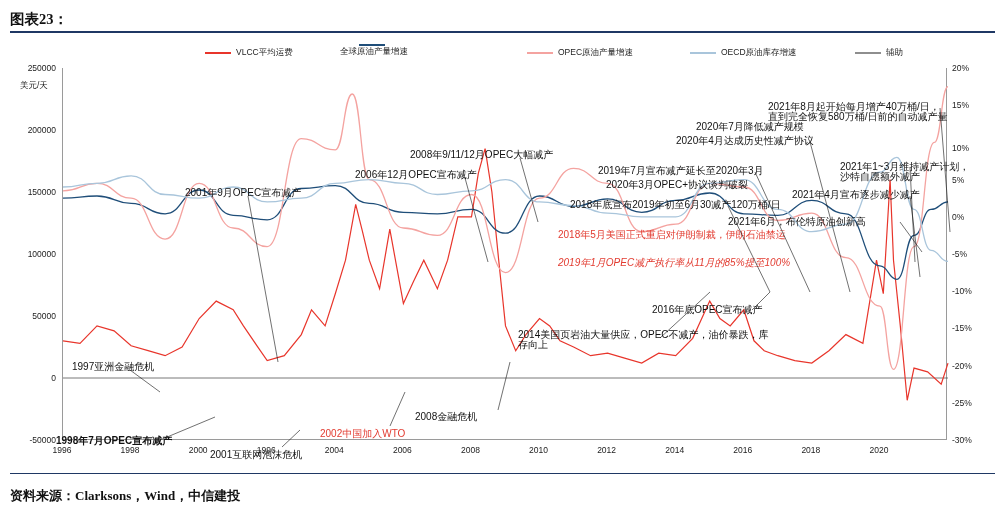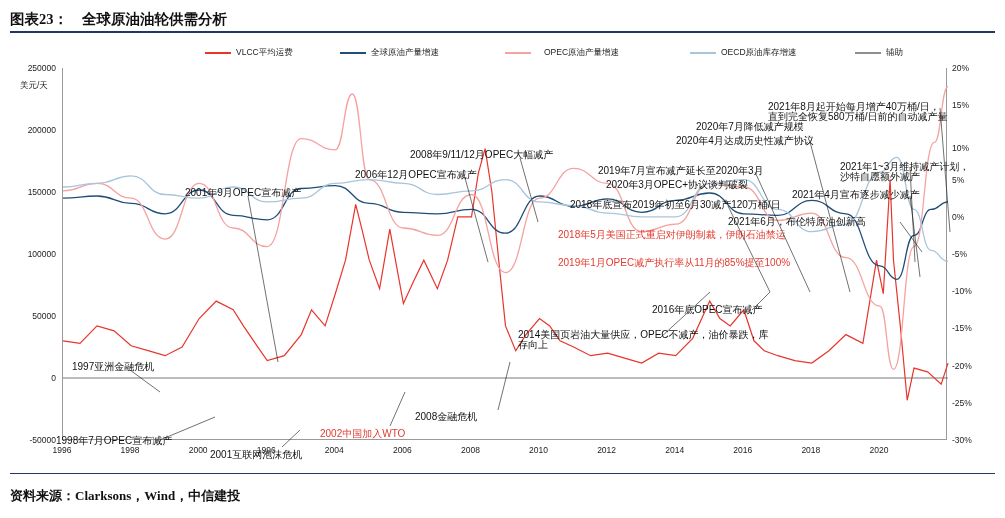--- a/index.html
+++ b/index.html
@@ -71,36 +71,35 @@
     position:absolute;font-size:10px;line-height:10px;color:#111;white-space:pre;
   }
   .anno.red{color:#e23b30;}
   svg{position:absolute;left:0;top:0;overflow:visible;}
 </style>
 </head>
 <body>
 
 <div class="fig-header">
   <span class="fig-no">图表23：</span>
-  <span class="fig-title">全球原油油轮供需分析</span>
 </div>
 <div class="rule-top"></div>
 <div class="rule-bottom"></div>
 <div class="source">资料来源：Clarksons，Wind，中信建投</div>
 
 <div class="legend">
   <div class="legend-item" style="left:195px;">
     <span class="legend-line" style="background:#e8352b;"></span>
     <span>VLCC平均运费</span>
   </div>
-  <div class="legend-item" style="left:330px;">
+  <div class="legend-item" style="left:330px;flex-direction:column;">
     <span class="legend-line" style="background:#1f4e79;"></span>
     <span>全球原油产量增速</span>
   </div>
-  <div class="legend-item" style="left:495px;gap:8px;">
+  <div class="legend-item" style="left:517px;">
     <span class="legend-line" style="background:#f4a3a0;"></span>
     <span>OPEC原油产量增速</span>
   </div>
   <div class="legend-item" style="left:680px;">
     <span class="legend-line" style="background:#a9c5db;"></span>
     <span>OECD原油库存增速</span>
   </div>
   <div class="legend-item" style="left:845px;">
     <span class="legend-line" style="background:#8e8e8e;"></span>
     <span>辅助</span>
@@ -150,33 +149,33 @@
       <div class="xtick" style="left: 440.462px; top: 383px;">2008</div>
       <div class="xtick" style="left: 508.538px; top: 383px;">2010</div>
       <div class="xtick" style="left: 576.615px; top: 383px;">2012</div>
       <div class="xtick" style="left: 644.692px; top: 383px;">2014</div>
       <div class="xtick" style="left: 712.769px; top: 383px;">2016</div>
       <div class="xtick" style="left: 780.846px; top: 383px;">2018</div>
       <div class="xtick" style="left: 848.923px; top: 383px;">2020</div>
     </div>
   <div id="annos">
       <div class="anno" style="left: 62px; top: 300px;">1997亚洲金融危机</div>
-      <div class="anno" style="left: 46px; top: 374px;">1998年7月OPEC宣布减产</div>
+      <div class="anno" style="left: 46px; top: 374px; font-weight: bold;">1998年7月OPEC宣布减产</div>
       <div class="anno" style="left: 200px; top: 388px;">2001互联网泡沫危机</div>
       <div class="anno" style="left: 175px; top: 126px;">2001年9月OPEC宣布减产</div>
       <div class="anno red" style="left: 310px; top: 367px;">2002中国加入WTO</div>
       <div class="anno" style="left: 345px; top: 108px;">2006年12月OPEC宣布减产</div>
       <div class="anno" style="left: 400px; top: 88px;">2008年9/11/12月OPEC大幅减产</div>
       <div class="anno" style="left: 405px; top: 350px;">2008金融危机</div>
       <div class="anno" style="left: 508px; top: 268px;">2014美国页岩油大量供应，OPEC不减产，油价暴跌，库
 存向上</div>
       <div class="anno" style="left: 642px; top: 243px;">2016年底OPEC宣布减产</div>
       <div class="anno" style="left: 560px; top: 138px;">2018年底宣布2019年初至6月30减产120万桶/日</div>
       <div class="anno red" style="left: 548px; top: 168px;">2018年5月美国正式重启对伊朗制裁，伊朗石油禁运</div>
-      <div class="anno red" style="left: 548px; top: 196px;">2019年1月OPEC减产执行率从11月的85%提至100%</div>
+      <div class="anno red" style="left: 548px; top: 196px; font-style: italic;">2019年1月OPEC减产执行率从11月的85%提至100%</div>
       <div class="anno" style="left: 588px; top: 104px;">2019年7月宣布减产延长至2020年3月</div>
       <div class="anno" style="left: 596px; top: 118px;">2020年3月OPEC+协议谈判破裂</div>
       <div class="anno" style="left: 666px; top: 74px;">2020年4月达成历史性减产协议</div>
       <div class="anno" style="left: 686px; top: 60px;">2020年7月降低减产规模</div>
       <div class="anno" style="left: 818px; top: 100px; margin-left: 12px;">2021年1~3月维持减产计划，
 沙特自愿额外减产</div>
       <div class="anno" style="left: 782px; top: 128px;">2021年4月宣布逐步减少减产</div>
       <div class="anno" style="left: 758px; top: 40px;">2021年8月起开始每月增产40万桶/日，
 直到完全恢复580万桶/日前的自动减产量</div>
       <div class="anno" style="left: 718px; top: 155px;">2021年6月，布伦特原油创新高</div>

